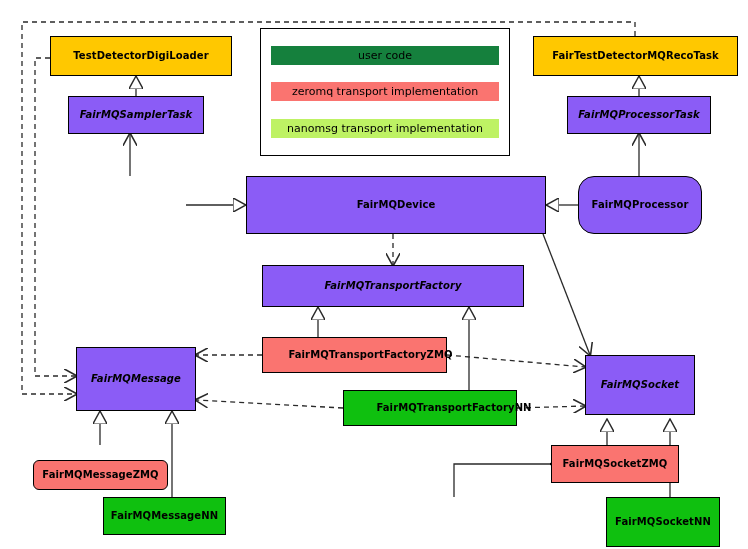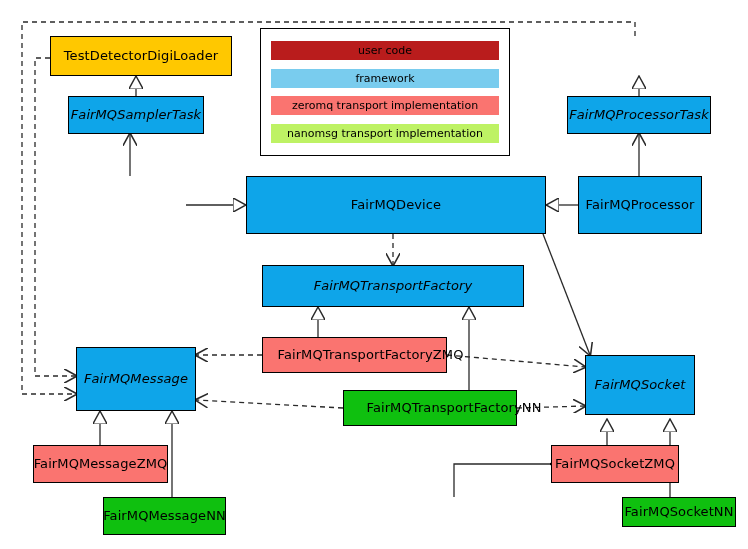--- a/index.html
+++ b/index.html
@@ -27,32 +27,32 @@
     pointer-events: none;
   }
   .node {
     position: absolute;
     box-sizing: border-box;
     border: 1.4px solid #000000;
     display: flex;
     align-items: center;
     justify-content: center;
     text-align: center;
-    font-size: 13px;
-    font-weight: normal;
+    font-size: 10px;
+    font-weight: bold;
     color: #000000;
     line-height: 1.15;
     letter-spacing: 0.1px;
     z-index: 5;
   }
   .node.abstract {
     font-style: italic;
   }
   .c-user      { background: #FFC800; }
-  .c-framework { background: #0ea5e9; }
+  .c-framework { background: #8b5cf6; }
   .c-zmq       { background: #FA7470; }
   .c-nn        { background: #0FC00F; }
 
   
   #legend {
     position: absolute;
     left: 260px;
     top: 28px;
     width: 250px;
     height: 128px;
@@ -133,50 +133,50 @@
       <path d="M 607 445 L 607 419" marker-end="url(#mk-hollow-tri)"></path>
 
       <path d="M 670 497 L 670 419" marker-end="url(#mk-hollow-tri)"></path>
 
       <path d="M 454 497 L 454 464 L 551 464" marker-end="url(#mk-diamond)"></path>
 
     </g>
   </svg>
 
   <div id="legend">
-    <div class="legend-row" style="background:#b91c1c">user code</div>
-    <div class="legend-row" style="background:#79CCEE">framework</div>
+    <div class="legend-row" style="background:#15803d">user code</div>
     <div class="legend-row" style="background:#FA7470">zeromq transport implementation</div>
     <div class="legend-row" style="background:#bef264">nanomsg transport implementation</div>
   </div>
 
   <div class="node c-user" style="left:50px;top:36px;width:182px;height:40px;">TestDetectorDigiLoader</div>
 
+  <div class="node c-user" style="left:533px;top:36px;width:205px;height:40px;">FairTestDetectorMQRecoTask</div>
 
   <div class="node c-framework abstract" style="left:68px;top:96px;width:136px;height:38px;">FairMQSamplerTask</div>
 
   <div class="node c-framework abstract" style="left:567px;top:96px;width:144px;height:38px;text-align:right;">FairMQProcessorTask</div>
 
 
   <div class="node c-framework" style="left:246px;top:176px;width:300px;height:58px;">FairMQDevice</div>
 
-  <div class="node c-framework" style="left:578px;top:176px;width:124px;height:58px;">FairMQProcessor</div>
+  <div class="node c-framework" style="left:578px;top:176px;width:124px;height:58px;border-radius:16px;">FairMQProcessor</div>
 
   <div class="node c-framework abstract" style="left:262px;top:265px;width:262px;height:42px;">FairMQTransportFactory</div>
 
   <div class="node c-zmq" style="left:262px;top:337px;width:185px;height:36px;padding-left:32px;">FairMQTransportFactoryZMQ</div>
 
   <div class="node c-nn" style="left:343px;top:390px;width:174px;height:36px;padding-left:48px;">FairMQTransportFactoryNN</div>
 
   <div class="node c-framework abstract" style="left:76px;top:347px;width:120px;height:64px;">FairMQMessage</div>
 
   <div class="node c-framework abstract" style="left:585px;top:355px;width:110px;height:60px;">FairMQSocket</div>
 
-  <div class="node c-zmq" style="left:33px;top:445px;width:135px;height:38px;">FairMQMessageZMQ</div>
+  <div class="node c-zmq" style="left:33px;top:460px;width:135px;height:30px;border-radius:6px;">FairMQMessageZMQ</div>
 
   <div class="node c-nn" style="left:103px;top:497px;width:123px;height:38px;">FairMQMessageNN</div>
 
   <div class="node c-zmq" style="left:551px;top:445px;width:128px;height:38px;text-align:center;">FairMQSocketZMQ</div>
 
 
-  <div class="node c-nn" style="left:606px;top:497px;width:114px;height:30px;margin-left:16px;">FairMQSocketNN</div>
+  <div class="node c-nn" style="left:606px;top:497px;width:114px;height:50px;">FairMQSocketNN</div>
 
 </div>
 
 </body></html>

